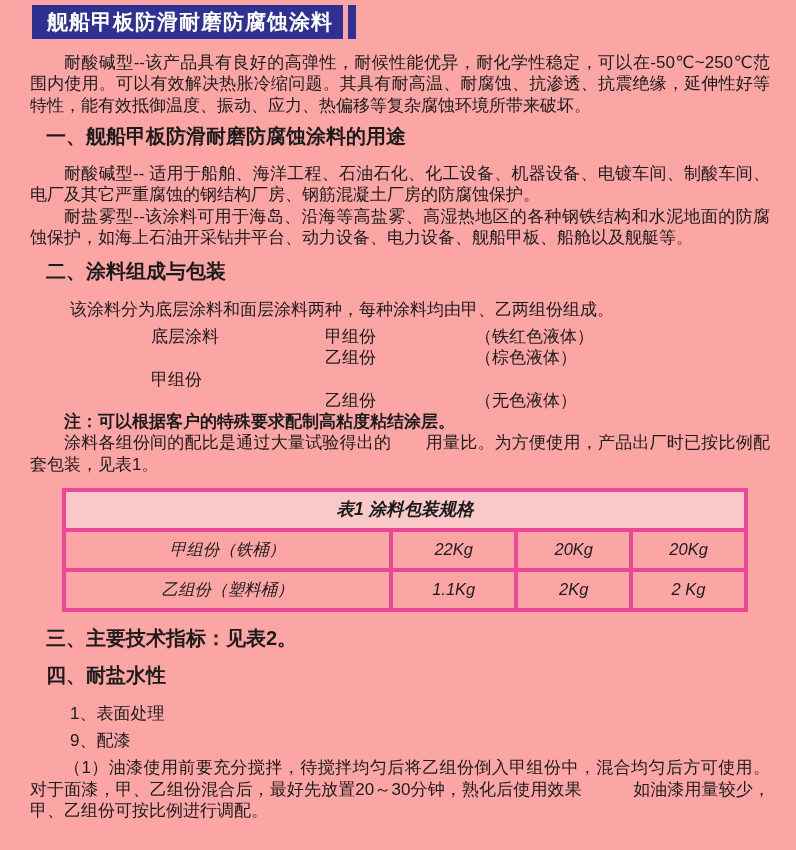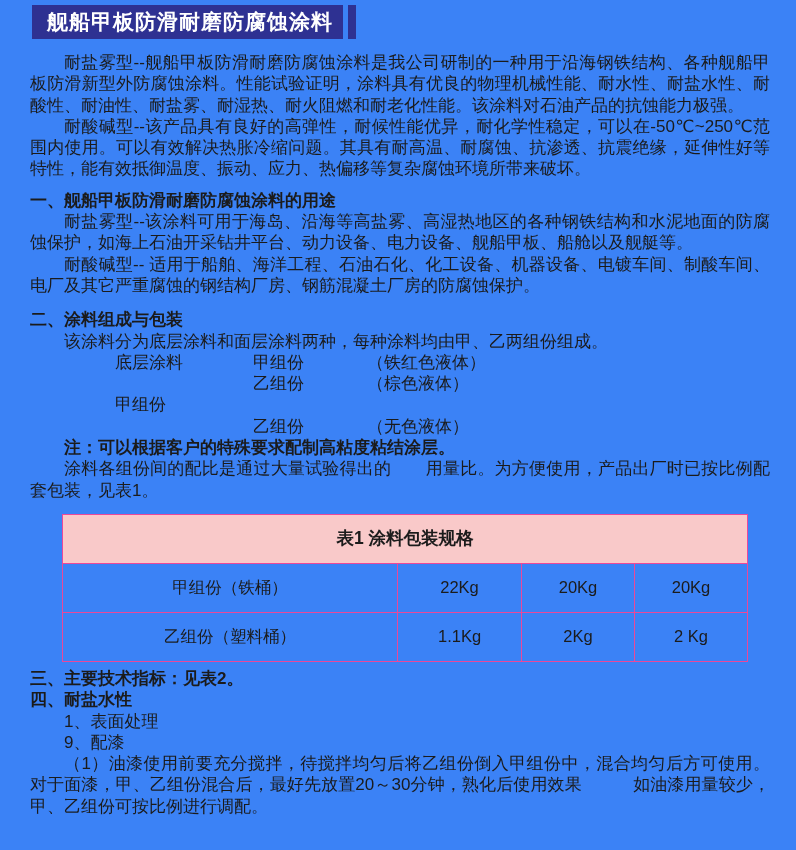--- a/index.html
+++ b/index.html
@@ -7,21 +7,21 @@
     padding: 0;
     background: #ffffff;
   }
   .page {
     position: relative;
     width: 796px;
     height: 850px;
     box-sizing: border-box;
     padding: 5px 26px 0 30px;
     overflow: hidden;
-    background: #3b82f6;
+    background: #fca5a5;
     color: #1b1b1b;
     font-family: "Liberation Sans", "DejaVu Sans", sans-serif;
     font-size: 17px;
     line-height: 21.3px;
   }
   .title-row {
     display: flex;
     align-items: stretch;
     margin: 0 0 13px 2px;
   }
@@ -38,77 +38,78 @@
     width: 8px;
     background: #2e3192;
     margin-left: 5px;
   }
   p.para {
     margin: 0;
     text-align: justify;
     text-indent: 2em;
   }
   p.line {
-    margin: 0;
+    margin: 6px;
     text-indent: 2em;
   }
   h3.sec {
-    margin: 0;
-    font-size: 17px;
+    margin: 16px;
+    font-size: 20px;
     font-weight: bold;
     line-height: 21.3px;
   }
   h3.sec.gap-sm { margin-top: 10px; }
   h3.sec.gap-md { margin-top: 13px; }
   p.note {
     margin: 0;
     font-weight: bold;
     text-indent: 2em;
   }
   .comp-row {
     display: grid;
     grid-template-columns: 85px 138px 114px auto;
     margin: 0;
+    gap: 36px;
   }
   .comp-row .c { white-space: nowrap; }
   table.pack {
     border-collapse: collapse;
     width: 686px;
     margin: 13px 0 6px 32px;
     font-size: 16.5px;
     text-align: center;
     color: #1b1b1b;
   }
   table.pack td {
-    border: 1px solid #ec4899;
+    border: 4px solid #ec4899;
     height: 28px;
-    padding: 10px 4px;
+    padding: 4px 4px;
+    font-style: italic;
   }
   td.tbl-title {
     background: #f9c9c9;
     font-weight: bold;
     font-size: 17.5px;
   }
 </style>
 </head>
 <body>
 
 <div class="page">
 
   <div class="title-row">
     <div class="title-box">舰船甲板防滑耐磨防腐蚀涂料</div>
     <div class="title-tab"></div>
   </div>
 
-  <p class="para">耐盐雾型--舰船甲板防滑耐磨防腐蚀涂料是我公司研制的一种用于沿海钢铁结构、各种舰船甲板防滑新型外防腐蚀涂料。性能试验证明，涂料具有优良的物理机械性能、耐水性、耐盐水性、耐酸性、耐油性、耐盐雾、耐湿热、耐火阻燃和耐老化性能。该涂料对石油产品的抗蚀能力极强。</p>
   <p class="para">耐酸碱型--该产品具有良好的高弹性，耐候性能优异，耐化学性稳定，可以在-50℃~250℃范围内使用。可以有效解决热胀冷缩问题。其具有耐高温、耐腐蚀、抗渗透、抗震绝缘，延伸性好等特性，能有效抵御温度、振动、应力、热偏移等复杂腐蚀环境所带来破坏。</p>
 
   <h3 class="sec gap-sm">一、舰船甲板防滑耐磨防腐蚀涂料的用途</h3>
+  <p class="para">耐酸碱型-- 适用于船舶、海洋工程、石油石化、化工设备、机器设备、电镀车间、制酸车间、电厂及其它严重腐蚀的钢结构厂房、钢筋混凝土厂房的防腐蚀保护。</p>
   <p class="para">耐盐雾型--该涂料可用于海岛、沿海等高盐雾、高湿热地区的各种钢铁结构和水泥地面的防腐蚀保护，如海上石油开采钻井平台、动力设备、电力设备、舰船甲板、船舱以及舰艇等。</p>
-  <p class="para">耐酸碱型-- 适用于船舶、海洋工程、石油石化、化工设备、机器设备、电镀车间、制酸车间、电厂及其它严重腐蚀的钢结构厂房、钢筋混凝土厂房的防腐蚀保护。</p>
 
   <h3 class="sec gap-md">二、涂料组成与包装</h3>
   <p class="line">该涂料分为底层涂料和面层涂料两种，每种涂料均由甲、乙两组份组成。</p>
 
   <div class="comp-row">
     <span class="c"></span>
     <span class="c">底层涂料</span>
     <span class="c">甲组份</span>
     <span class="c">（铁红色液体）</span>
   </div>

